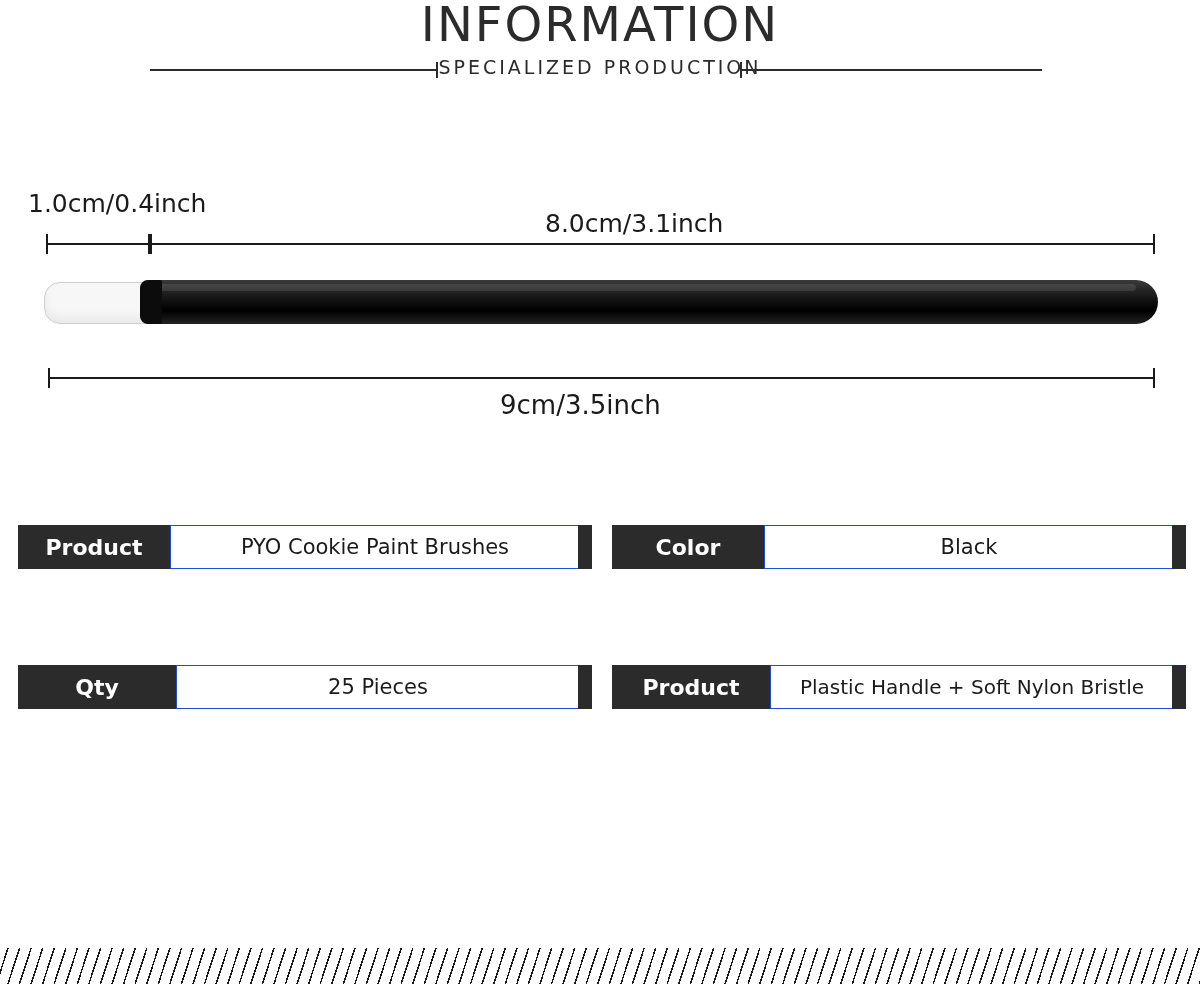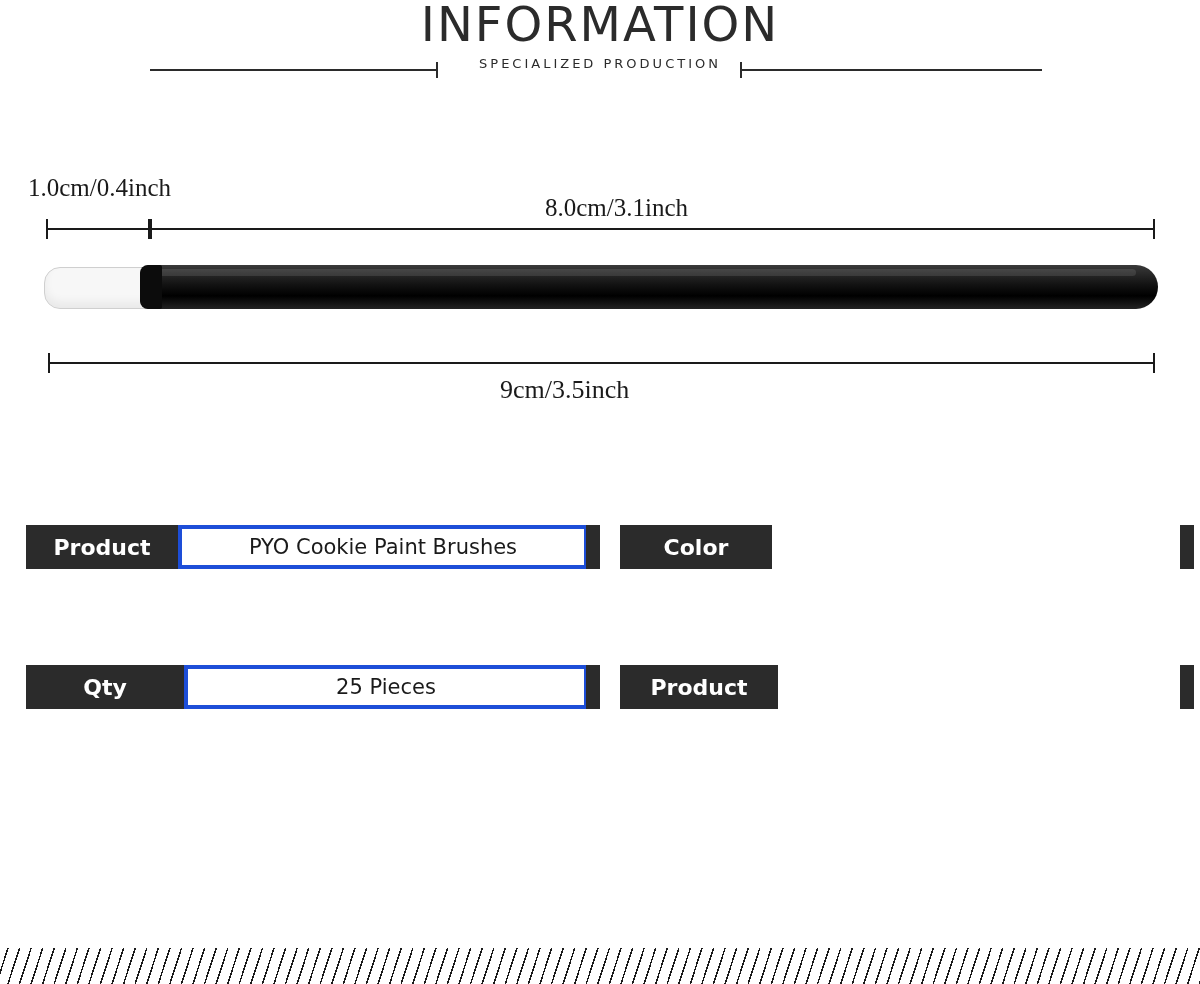--- a/index.html
+++ b/index.html
@@ -34,21 +34,21 @@
     letter-spacing: 2px;
     font-weight: 400;
     color: #2b2b2b;
   }
   .header-sub {
     position: absolute;
     top: 56px;
     left: 0;
     width: 1200px;
     text-align: center;
-    font-size: 13px;
+    font-size: 19px;
     letter-spacing: 3px;
     font-weight: 400;
     color: #2b2b2b;
   }
   .rule-left, .rule-right {
     position: absolute;
     top: 69px;
     height: 2px;
     background: #2b2b2b;
   }
@@ -60,25 +60,24 @@
     width: 2px;
     height: 16px;
     background: #2b2b2b;
   }
   .rule-left-tip { left: 436px; }
   .rule-right-tip { left: 740px; }
 
   
   .diagram {
     position: absolute;
-    top: 162px;
+    top: 177px;
     left: 0;
     width: 1200px;
     height: 280px;
-    font-family: Liberation Serif, serif;
   }
   .label-small {
     position: absolute;
     font-size: 25px;
     color: #1a1a1a;
     white-space: nowrap;
   }
   .label-tip { top: 12px; left: 28px; }
   .label-handle { top: 32px; left: 545px; }
   .label-total { top: 213px; left: 500px; font-size: 26px; }
@@ -148,21 +147,20 @@
     border-radius: 8px 2px 2px 8px;
   }
 
   
   .specs {
     position: absolute;
     top: 525px;
     left: 0;
     width: 996px;
     height: 200px;
-    margin-left: 8px;
   }
   .spec-row {
     position: absolute;
     height: 44px;
   }
   .spec-key {
     position: absolute;
     top: 0;
     left: 0;
     height: 44px;
@@ -172,21 +170,21 @@
     font-weight: bold;
     display: flex;
     align-items: center;
     justify-content: center;
   }
   .spec-val {
     position: absolute;
     top: 0;
     height: 44px;
     background: #ffffff;
-    border: 4px solid #1d4ed8;
+    border: 1px solid #1d4ed8;
     box-sizing: border-box;
     font-size: 21px;
     display: flex;
     align-items: center;
     justify-content: center;
     color: #1a1a1a;
     white-space: nowrap;
     overflow: hidden;
   }
   .spec-endcap {
@@ -276,29 +274,31 @@
 <div class="specs">
 
   <div class="spec-row row-product">
     <div class="spec-key">Product</div>
     <div class="spec-val">PYO Cookie Paint Brushes</div>
     <div class="spec-endcap"></div>
   </div>
 
   <div class="spec-row row-color">
     <div class="spec-key">Color</div>
+    <div class="spec-val">Black</div>
     <div class="spec-endcap"></div>
   </div>
 
   <div class="spec-row row-qty">
     <div class="spec-key">Qty</div>
     <div class="spec-val">25 Pieces</div>
     <div class="spec-endcap"></div>
   </div>
 
   <div class="spec-row row-material">
     <div class="spec-key">Product</div>
+    <div class="spec-val">Plastic Handle + Soft Nylon Bristle</div>
     <div class="spec-endcap"></div>
   </div>
 
 </div>
 
 <div class="hatch"></div>
 
 </body></html>

